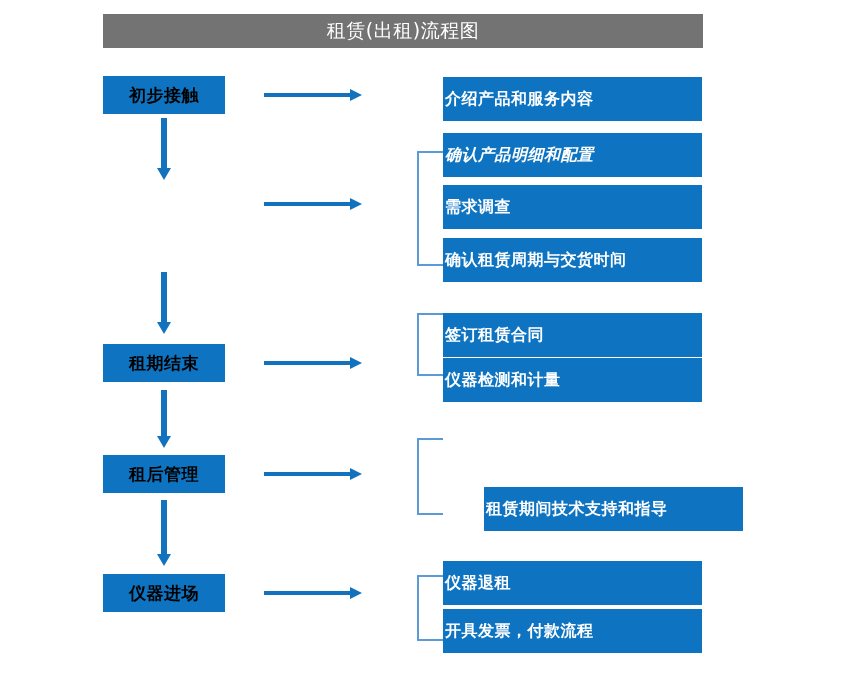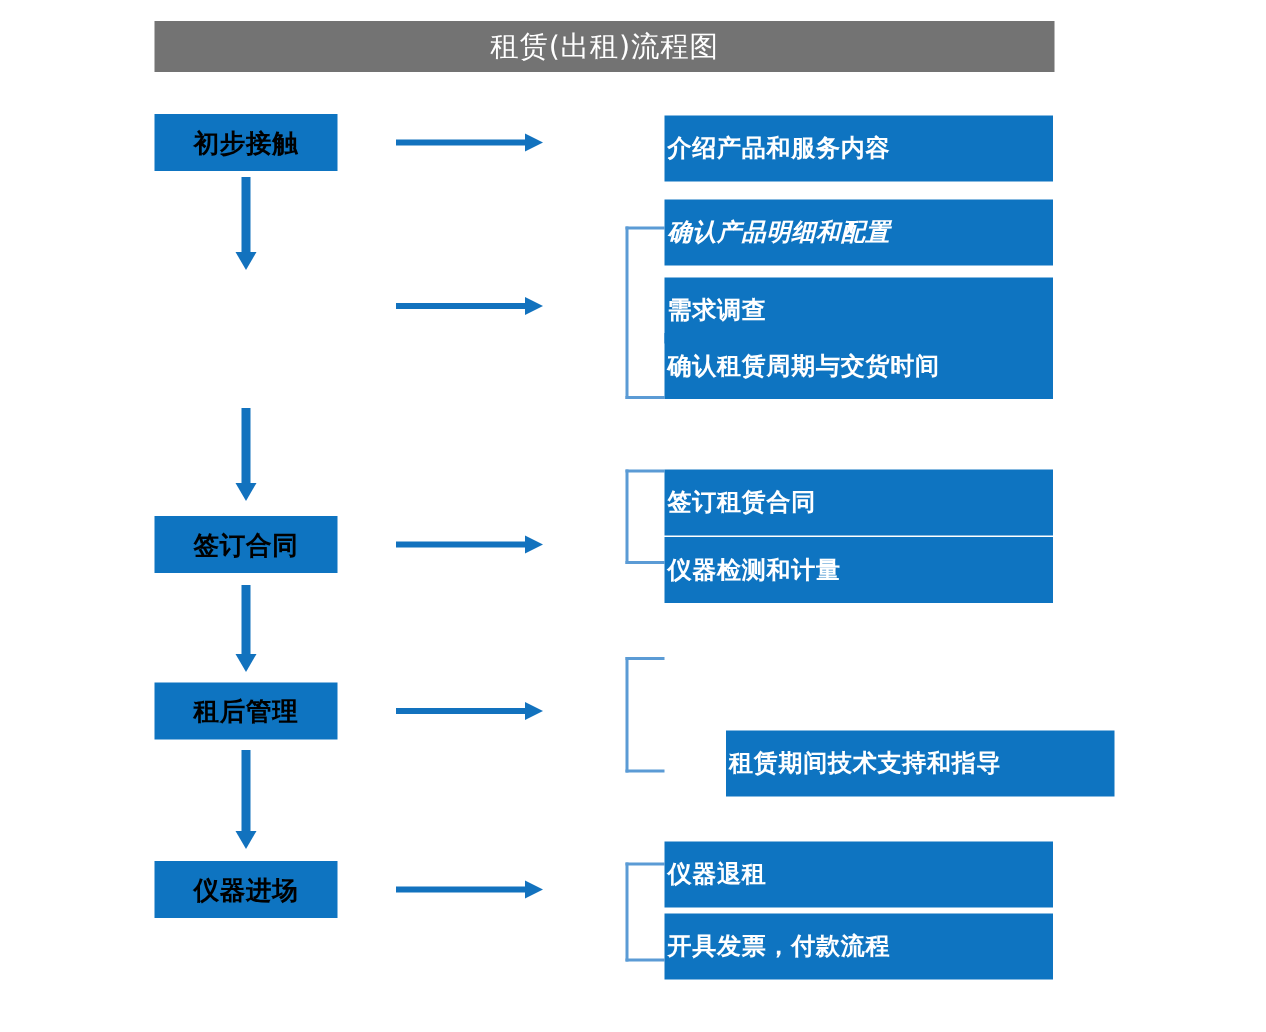--- a/index.html
+++ b/index.html
@@ -151,28 +151,28 @@
   </div>
 
   <div class="h-arrow" style="top:197px;">
     <div class="shaft"></div>
     <div class="head"></div>
   </div>
 
   <div class="bracket" style="top:151px;height:115px;"></div>
   <div class="task-box" style="top:133px;font-style:italic;">确认产品明细和配置</div>
   <div class="task-box" style="top:185px;">需求调查</div>
-  <div class="task-box" style="top:222px;">确认租赁周期与交货时间</div>
+  <div class="task-box" style="top:238px;">确认租赁周期与交货时间</div>
 
   <div class="v-arrow" style="top:272px;height:62px;">
     <div class="shaft" style="height:50px;"></div>
     <div class="head"></div>
   </div>
 
-  <div class="stage-box" style="top:344px;">签订合同</div>
+  <div class="stage-box" style="top:344px;">租期结束</div>
   <div class="h-arrow" style="top:356px;">
     <div class="shaft"></div>
     <div class="head"></div>
   </div>
 
   <div class="bracket" style="top:313px;height:63px;"></div>
   <div class="task-box" style="top:358px;">仪器检测和计量</div>
   <div class="task-box" style="top:313px;">签订租赁合同</div>
 
   <div class="v-arrow" style="top:390px;height:58px;">

